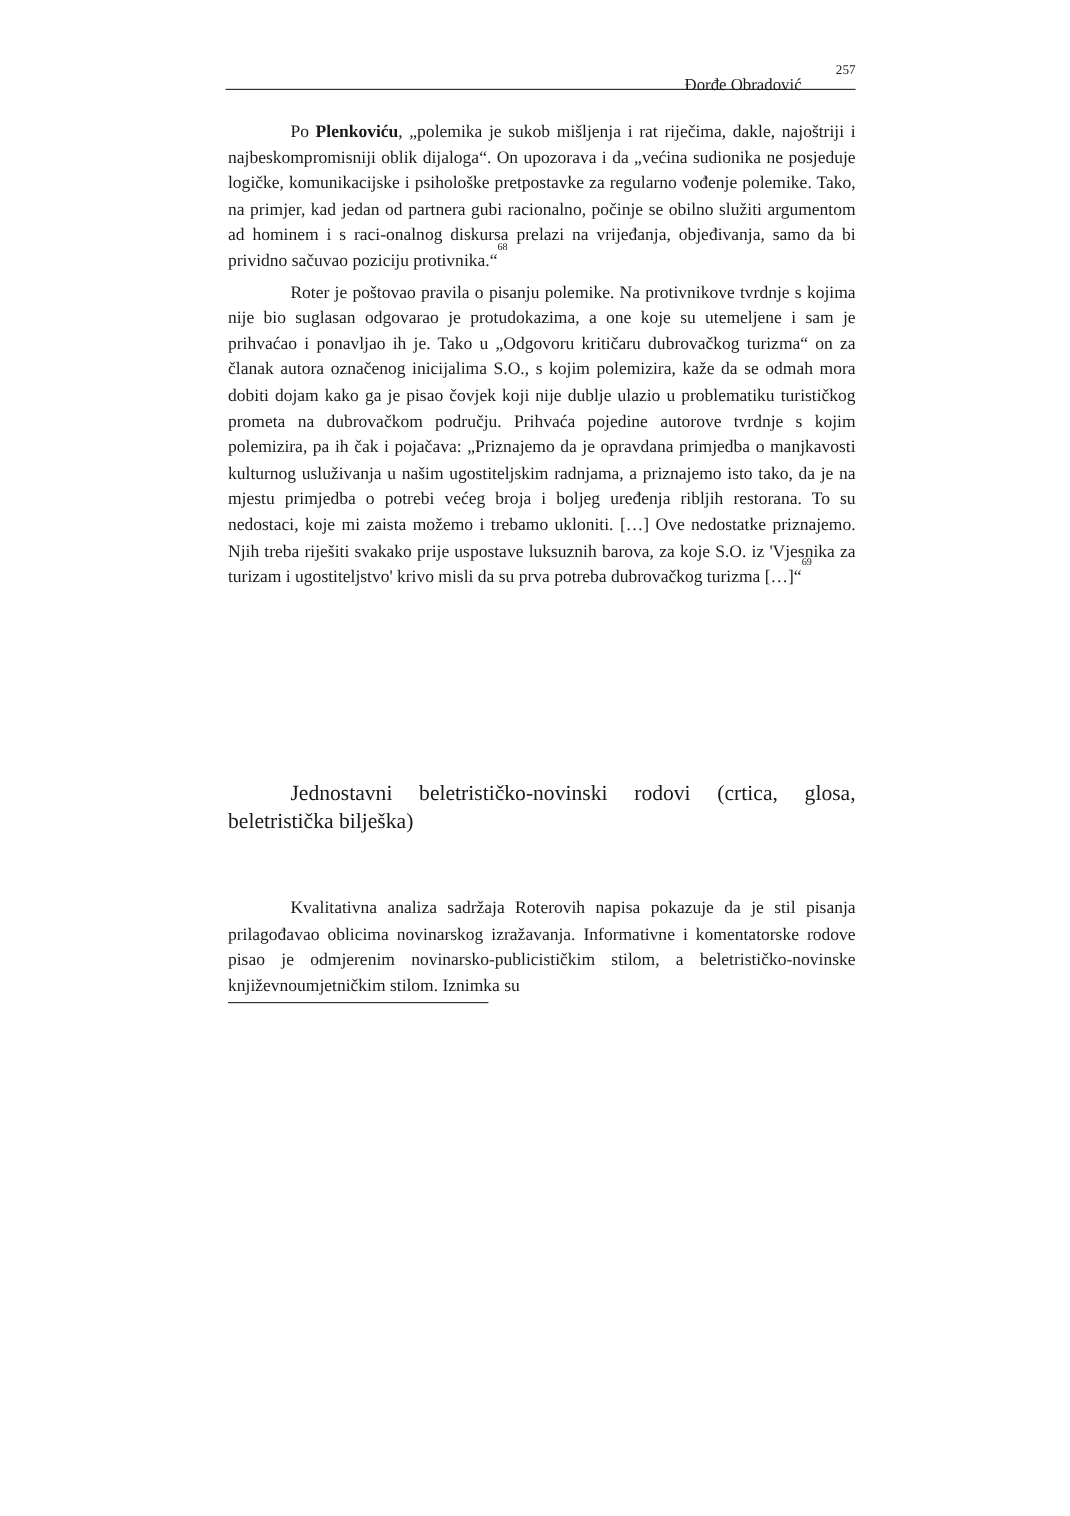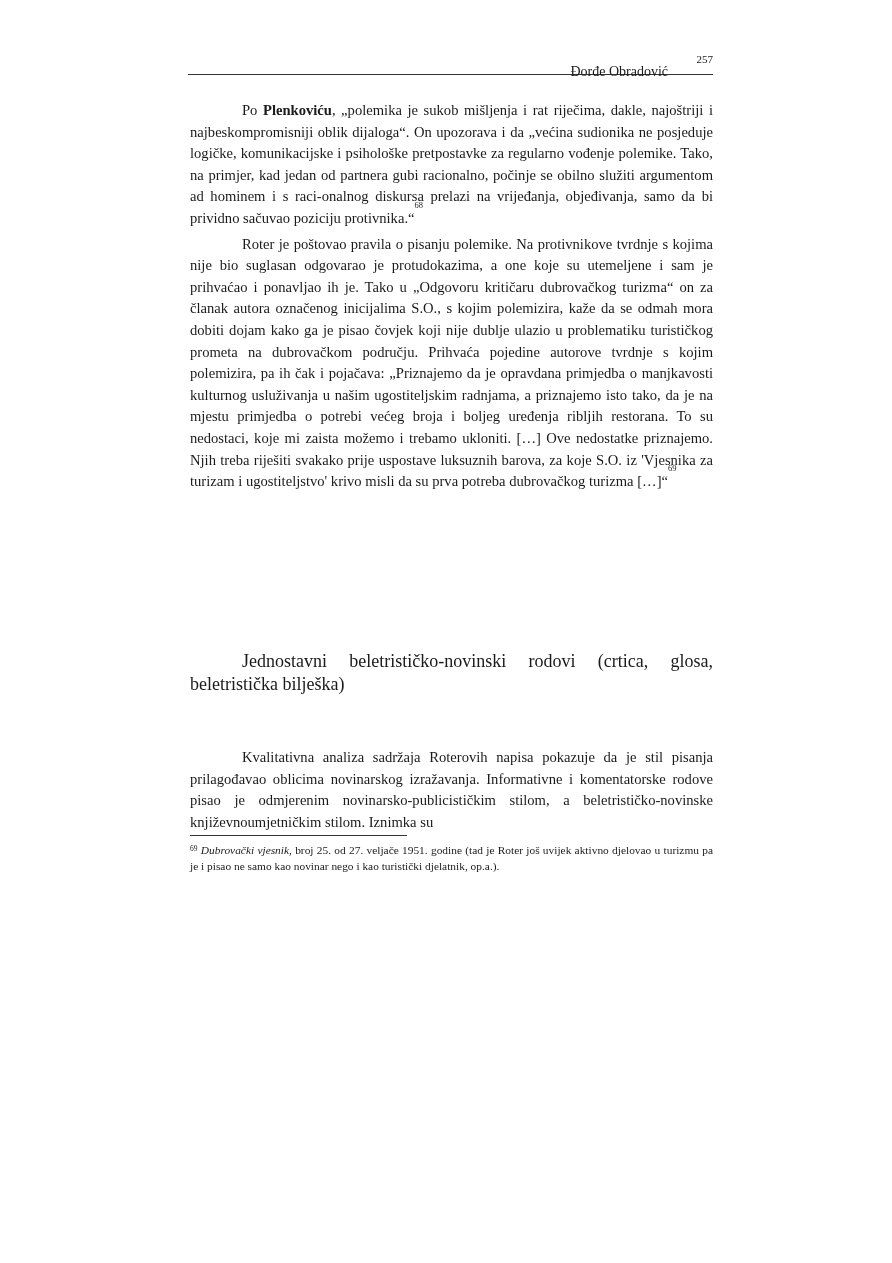--- a/index.html
+++ b/index.html
@@ -38,14 +38,13 @@
 
 <h2 class="heading">Jednostavni beletrističko-novinski rodovi (crtica, glosa, beletristička bilješka)</h2>
 
 <div class="body-text" style="top:727px;margin-top:20px;">
   <p>Kvalitativna analiza sadržaja Roterovih napisa pokazuje da je stil pisanja prilagođavao oblicima novinarskog izražavanja. Informativne i komentatorske rodove pisao je odmjerenim novinarsko-publicističkim stilom, a beletrističko-novinske književnoumjetničkim stilom. Iznimka su</p>
 </div>
 
 <div class="fn-rule"></div>
 
 <div class="footnotes">
-  <p><span class="fn-mark">69</span><i> Dubrovački vjesnik</i><span>, broj 25. od 27. veljače 1951. godine (tad je Roter još uvijek aktivno djelovao u turizmu pa je i pisao ne samo kao novinar nego i kao turistički djelatnik, op.a.).</span></p>
 </div>
 
 </body></html>

